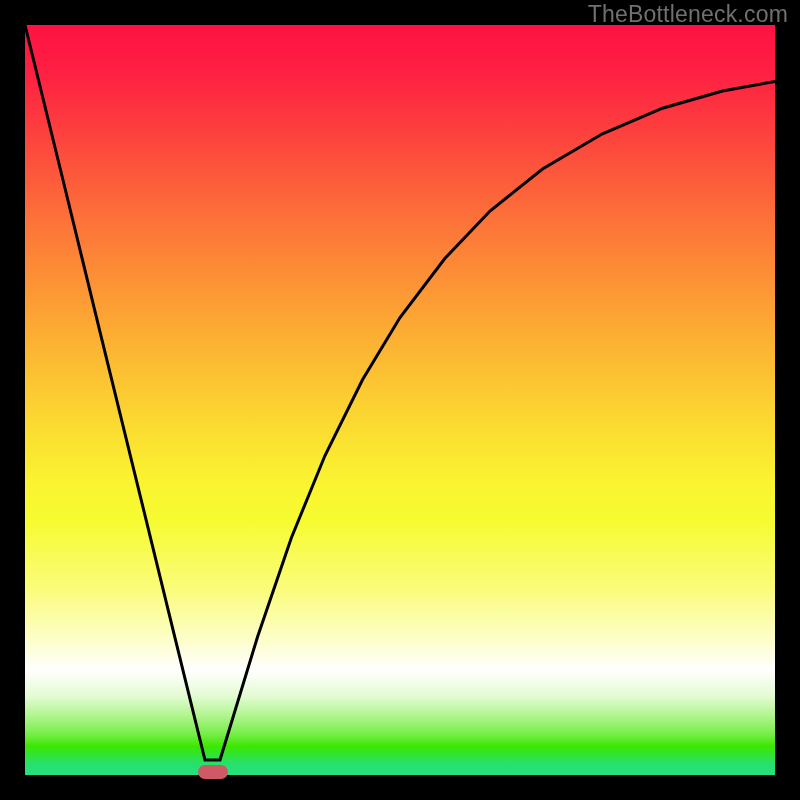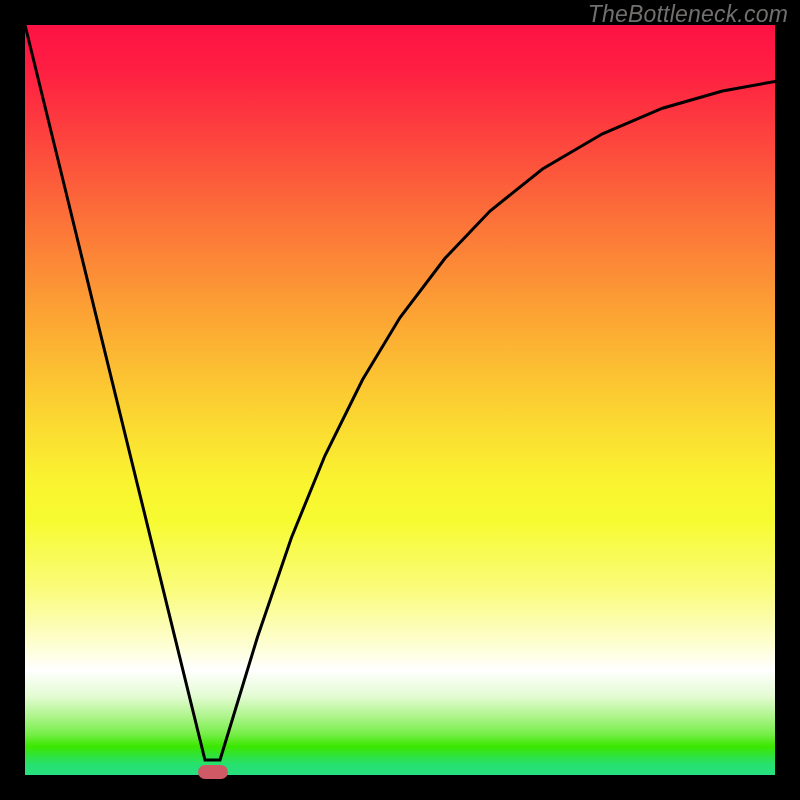--- a/index.html
+++ b/index.html
@@ -8,21 +8,20 @@
     width: 800px;
     height: 800px;
     background: #000;
     overflow: hidden;
   }
   .outer {
     position: relative;
     width: 800px;
     height: 732px;
     background: #000;
-    font-style: italic;
   }
   .watermark {
     position: absolute;
     top: 1px;
     right: 12px;
     font-family: Arial, Helvetica, sans-serif;
     font-size: 23px;
     color: #72706f;
     letter-spacing: 0.2px;
     font-weight: 500;

